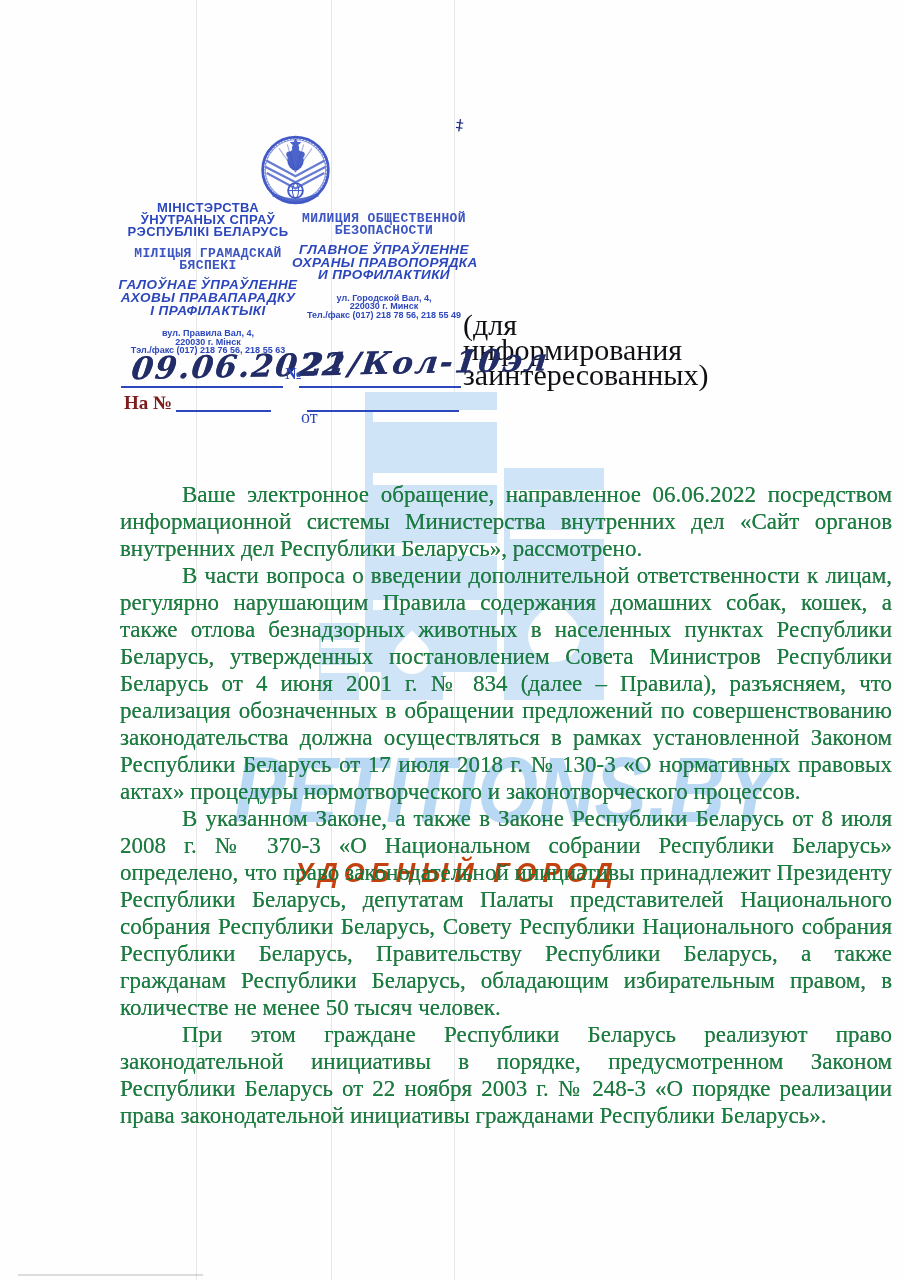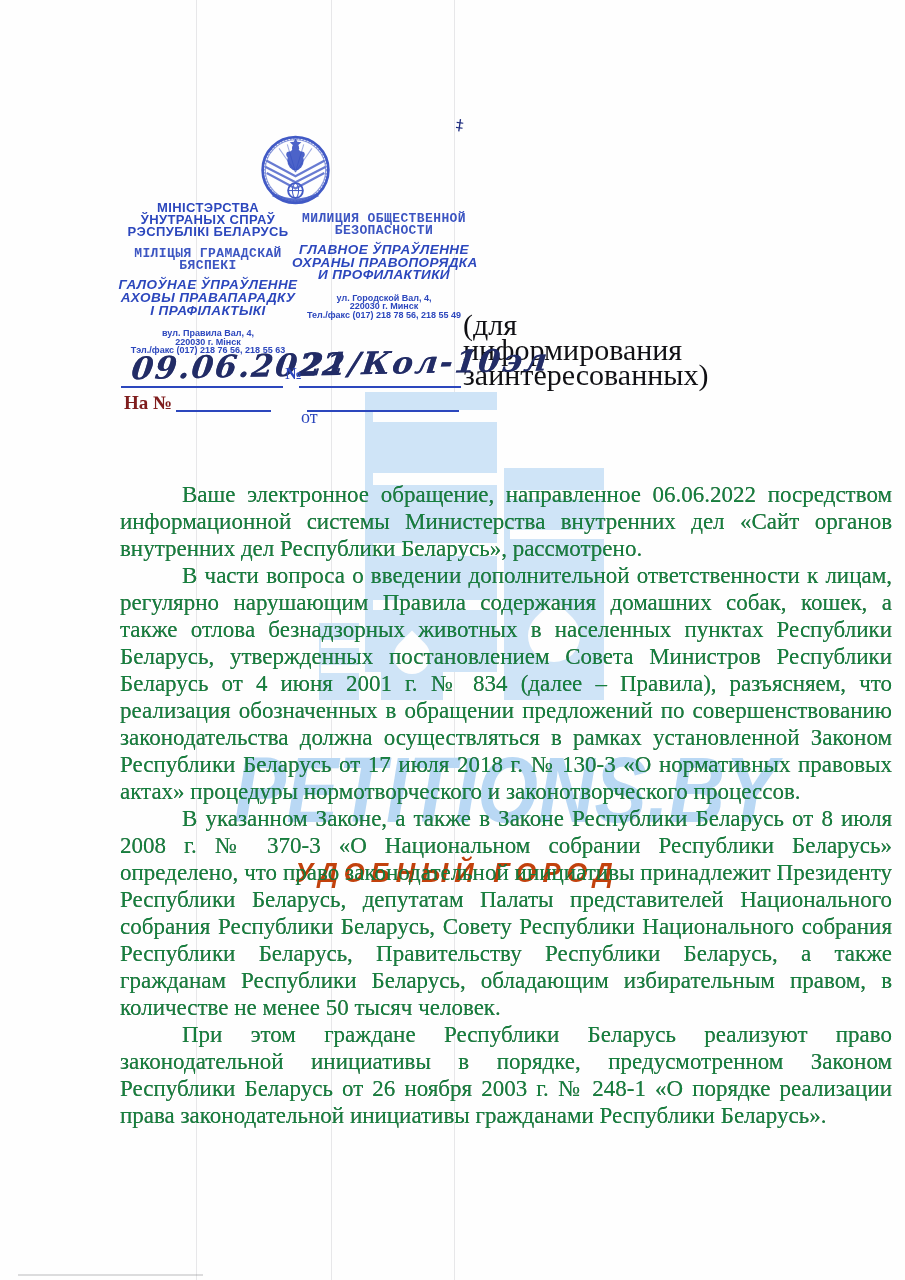--- a/index.html
+++ b/index.html
@@ -185,17 +185,17 @@
     <div class="na-label">На №</div>
     <div class="blue-line ul-c"></div>
     <div class="ot-label">от</div>
     <div class="blue-line ul-d"></div>
 
 
     <div class="body-text">
       <p>Ваше электронное обращение, направленное 06.06.2022 посредством информационной системы Министерства внутренних дел «Сайт органов внутренних дел Республики Беларусь», рассмотрено.</p>
       <p>В части вопроса о введении дополнительной ответственности к лицам, регулярно нарушающим Правила содержания домашних собак, кошек, а также отлова безнадзорных животных в населенных пунктах Республики Беларусь, утвержденных постановлением Совета Министров Республики Беларусь от 4 июня 2001 г. № 834 (далее – Правила), разъясняем, что реализация обозначенных в обращении предложений по совершенствованию законодательства должна осуществляться в рамках установленной Законом Республики Беларусь от 17 июля 2018 г. № 130-3 «О нормативных правовых актах» процедуры нормотворческого и законотворческого процессов.</p>
       <p>В указанном Законе, а также в Законе Республики Беларусь от 8 июля 2008 г. № 370-3 «О Национальном собрании Республики Беларусь» определено, что право законодательной инициативы принадлежит Президенту Республики Беларусь, депутатам Палаты представителей Национального собрания Республики Беларусь, Совету Республики Национального собрания Республики Беларусь, Правительству Республики Беларусь, а также гражданам Республики Беларусь, обладающим избирательным правом, в количестве не менее 50 тысяч человек.</p>
-      <p>При этом граждане Республики Беларусь реализуют право законодательной инициативы в порядке, предусмотренном Законом Республики Беларусь от 26 ноября 2003 г. № 248-1 «О порядке реализации права законодательной инициативы гражданами Республики Беларусь».</p>
+      <p>При этом граждане Республики Беларусь реализуют право законодательной инициативы в порядке, предусмотренном Законом Республики Беларусь от 22 ноября 2003 г. № 248-3 «О порядке реализации права законодательной инициативы гражданами Республики Беларусь».</p>
     </div>
 
   </div>
 </div>
 
 </body></html>

